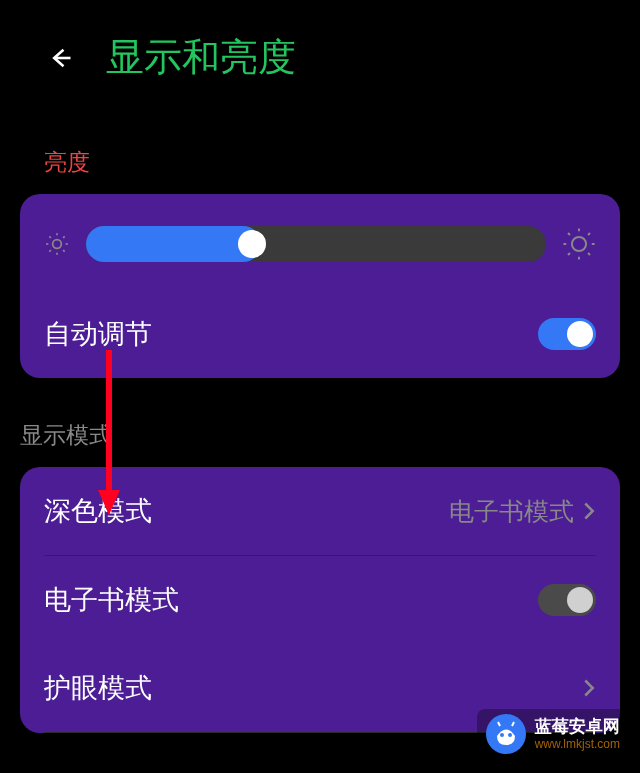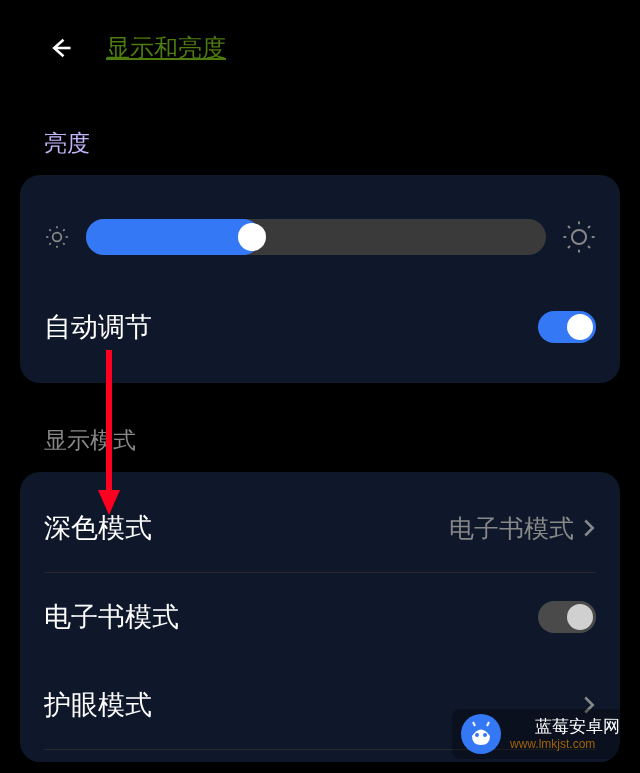--- a/index.html
+++ b/index.html
@@ -22,36 +22,35 @@
       padding: 32px 44px 24px;
     }
     .back-icon {
       width: 32px;
       height: 32px;
       display: flex;
       align-items: center;
       justify-content: center;
     }
     .page-title {
-      font-size: 24px;
+      font-size: 38px;
       font-weight: 500;
       margin-left: 30px;
-      color: #4d7c0f;
-      text-decoration: underline;
+      color: #22c55e;
     }
     .section-label {
       font-size: 23px;
-      color: #c4b5fd;
+      color: #ef4444;
       padding: 40px 44px 16px;
     }
     .card {
-      background: #0f172a;
+      background: #4c1d95;
       border-radius: 20px;
       margin: 0 20px;
-      padding: 12px 24px;
+      padding: 0 24px;
     }
     .brightness-row {
       display: flex;
       align-items: center;
       padding: 32px 0 28px;
       gap: 16px;
     }
     .brightness-icon-small, .brightness-icon-large {
       display: flex;
       align-items: center;
@@ -157,32 +156,31 @@
       width: 42px;
       height: 42px;
     }
     .watermark-text {
       display: flex;
       flex-direction: column;
       line-height: 1.2;
     }
     .watermark-title {
       font-size: 17px;
-      font-weight: 400;
+      font-weight: 700;
       color: #ffffff;
-      margin-left: 25px;
     }
     .watermark-url {
       font-size: 12px;
       color: #a16207;
     }
     .section-label-2 {
       font-size: 23px;
       color: #888888;
-      padding: 42px 44px 16px;
+      padding: 42px 20px 16px;
     }
   </style>
 </head>
 <body>
 
 <div class="header">
   <div class="back-icon">
     <svg width="28" height="28" viewBox="0 0 24 24" fill="none" stroke="#ffffff" stroke-width="2.2">
       <polyline points="15 5 7 12 15 19"></polyline>
       <line x1="7" y1="12" x2="21" y2="12"></line>

